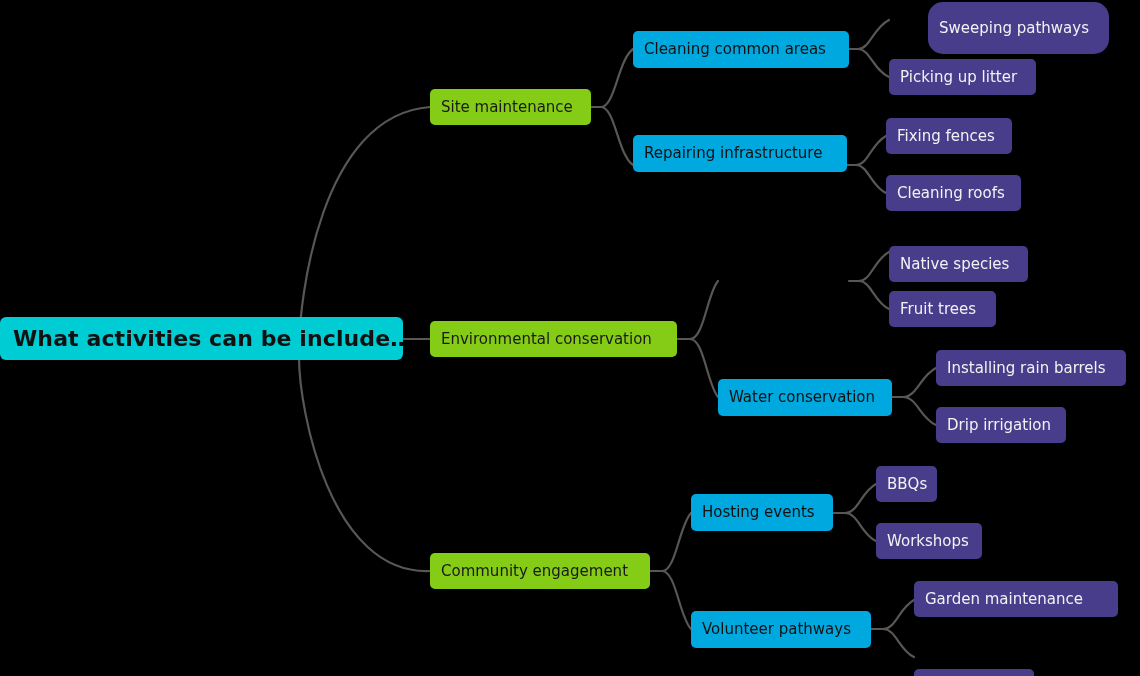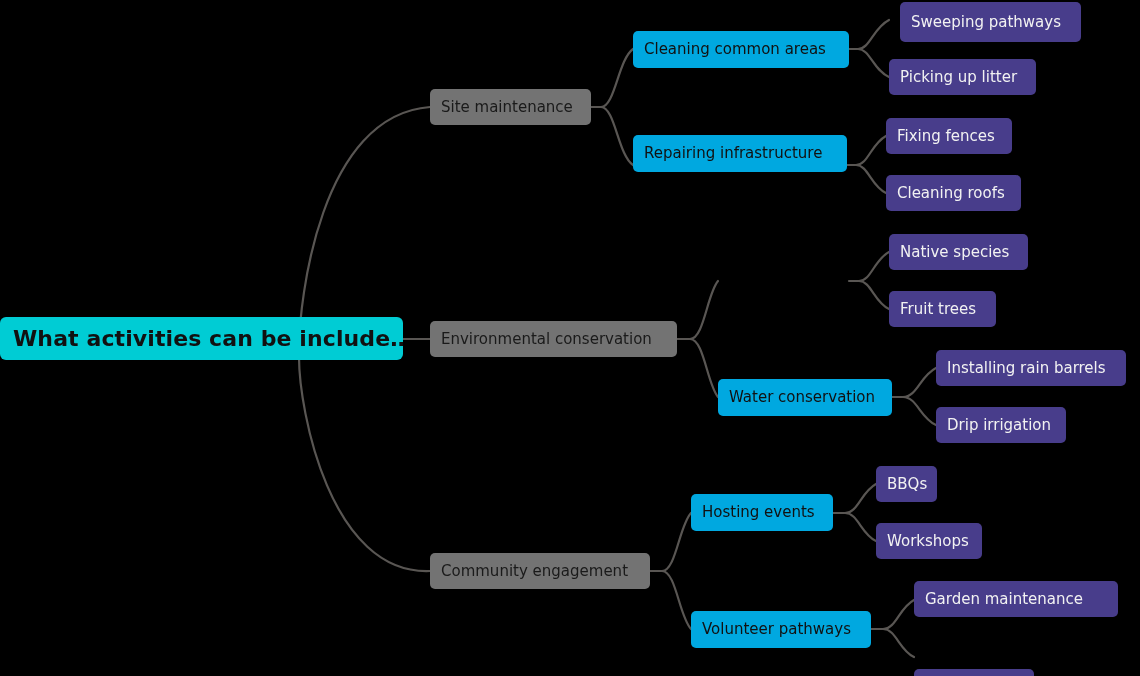--- a/index.html
+++ b/index.html
@@ -41,21 +41,21 @@
   .lvl-root {
     background: #00ccd4;
     color: #111111;
     font-size: 22px;
     padding: 0 13px;
     border-radius: 6px;
     letter-spacing: 0.1px;
   }
   
   .lvl-1 {
-    background: #737373;
+    background: #84cc16;
     color: #1a1a1a;
     font-size: 15px;
     padding: 0 11px;
   }
   
   .lvl-2 {
     background: #00a8e0;
     color: #111111;
     font-size: 15px;
     padding: 0 11px;
@@ -125,21 +125,21 @@
   </div>
 
   <div class="node lvl-1" style="left:430px; top:89px; width:161px; height:36px;">
     <span class="node-label">Site maintenance</span>
   </div>
 
   <div class="node lvl-2" style="left:633px; top:31px; width:216px; height:37px;">
     <span class="node-label">Cleaning common areas</span>
   </div>
 
-  <div class="node lvl-3" style="left:900px; top:2px; width:181px; height:40px;">
+  <div class="node lvl-3" style="left:928px; top:2px; width:181px; height:52px;border-radius:15px;">
     <span class="node-label">Sweeping pathways</span>
   </div>
 
   <div class="node lvl-3" style="left:889px; top:59px; width:147px; height:36px;">
     <span class="node-label">Picking up litter</span>
   </div>
 
   <div class="node lvl-2" style="left:633px; top:135px; width:214px; height:37px;">
     <span class="node-label">Repairing infrastructure</span>
   </div>
@@ -150,21 +150,21 @@
 
   <div class="node lvl-3" style="left:886px; top:175px; width:135px; height:36px;">
     <span class="node-label">Cleaning roofs</span>
   </div>
 
   <div class="node lvl-1" style="left:430px; top:321px; width:247px; height:36px;">
     <span class="node-label">Environmental conservation</span>
   </div>
 
 
-  <div class="node lvl-3" style="left:889px; top:234px; width:139px; height:36px;">
+  <div class="node lvl-3" style="left:889px; top:246px; width:139px; height:36px;">
     <span class="node-label">Native species</span>
   </div>
 
   <div class="node lvl-3" style="left:889px; top:291px; width:107px; height:36px;">
     <span class="node-label">Fruit trees</span>
   </div>
 
   <div class="node lvl-2" style="left:718px; top:379px; width:174px; height:37px;">
     <span class="node-label">Water conservation</span>
   </div>

